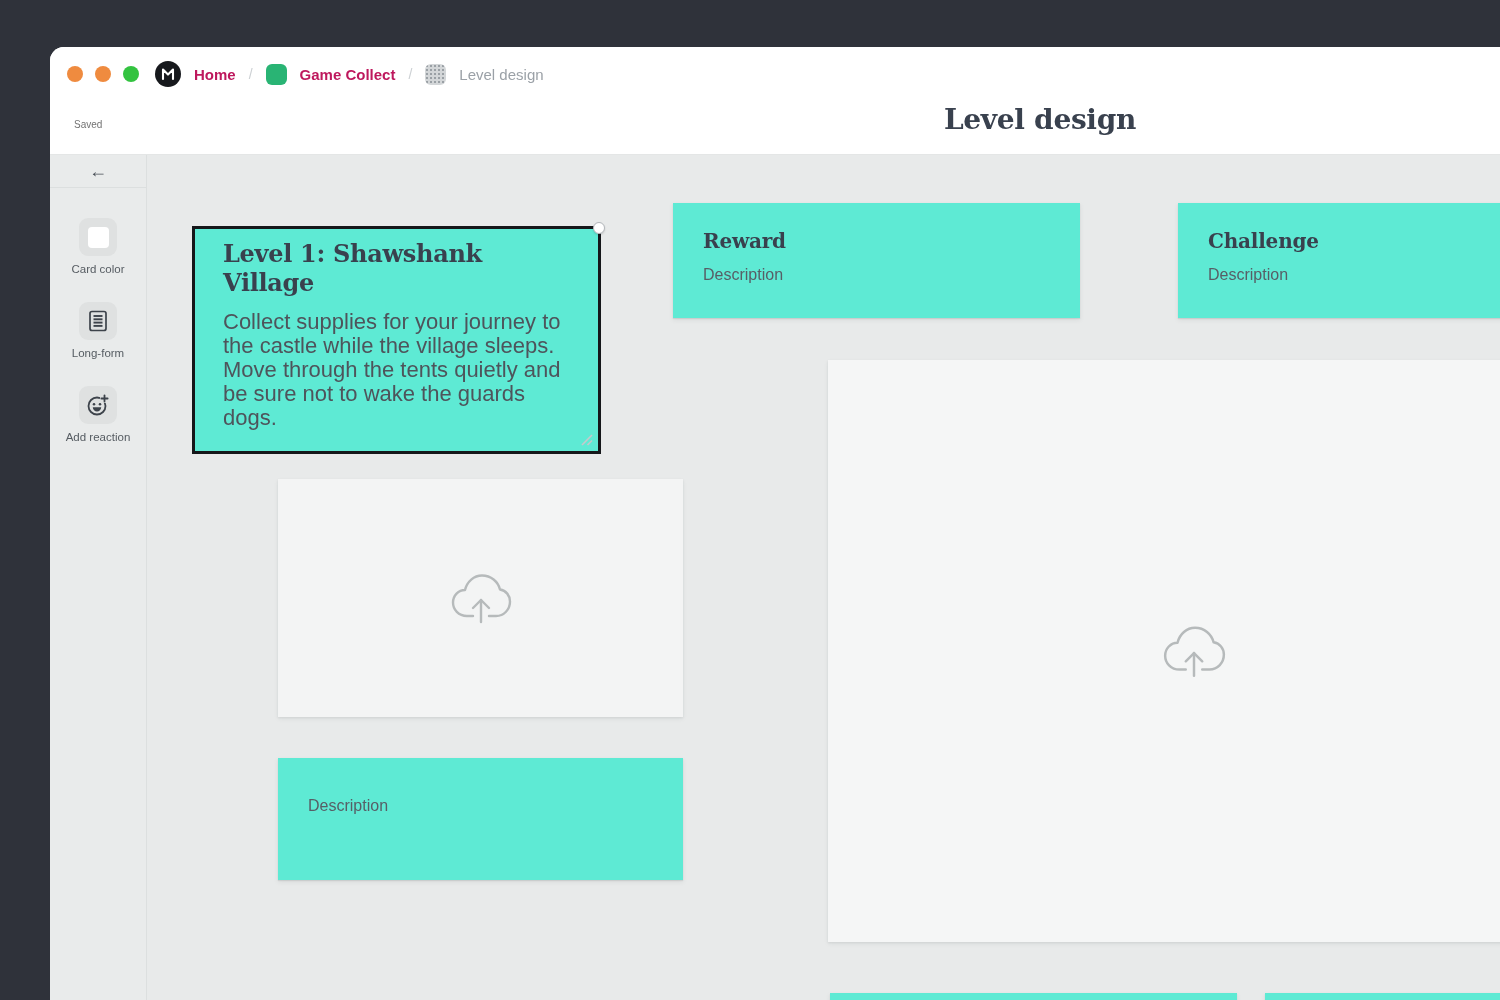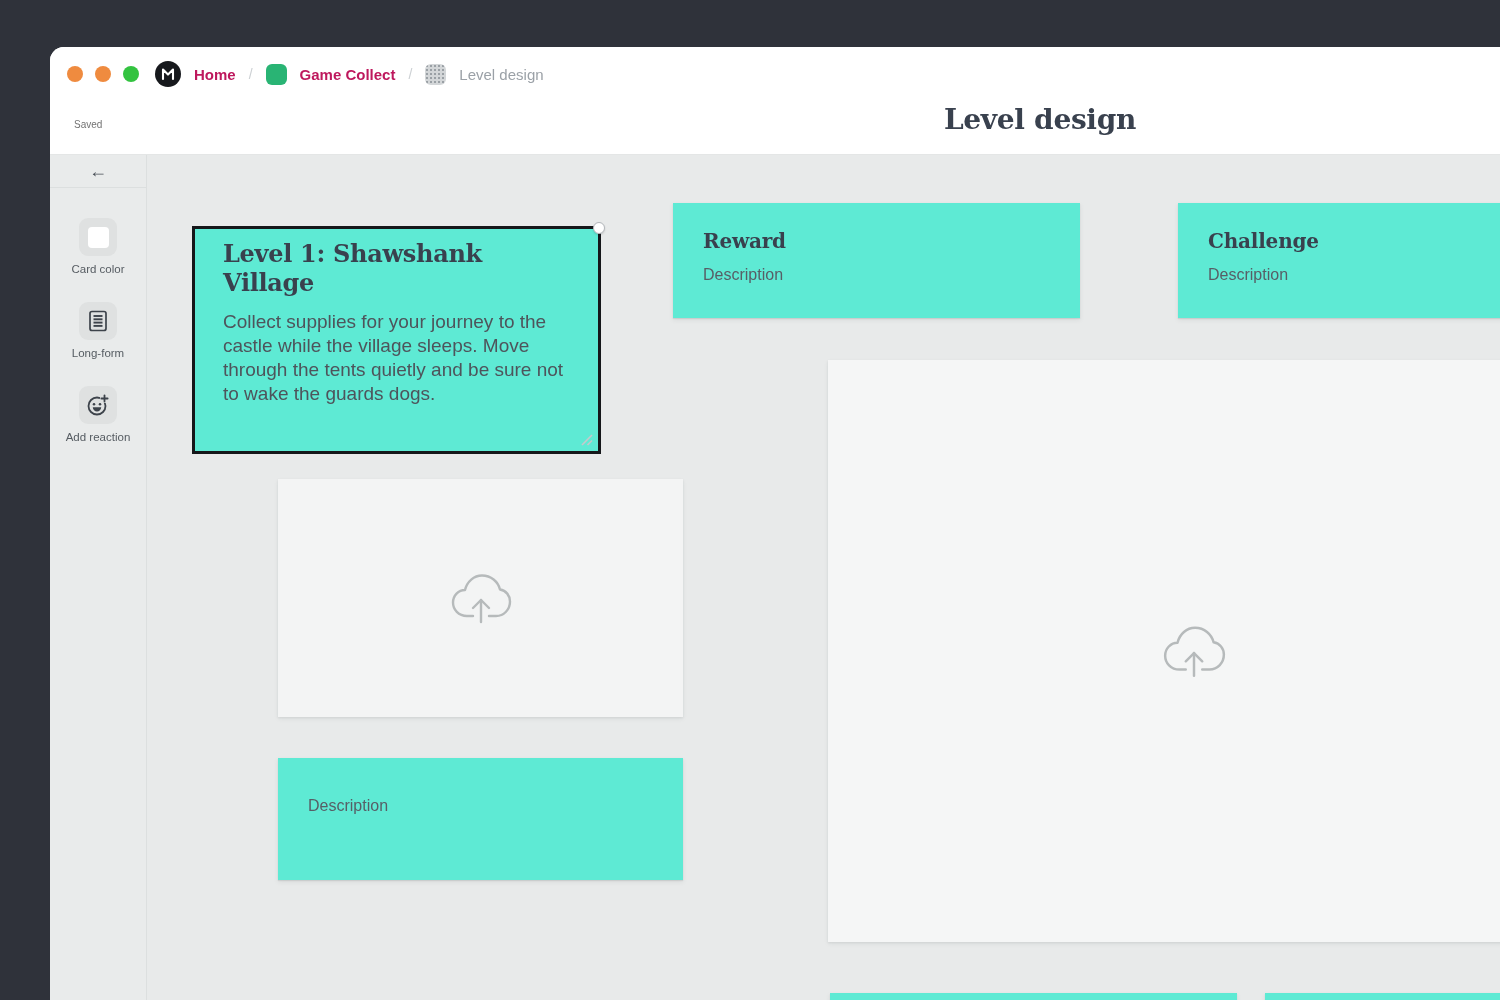--- a/index.html
+++ b/index.html
@@ -58,21 +58,21 @@
                       color:#39414e; }
   .card-desc { font-size:16px; color:#575e66; }
 
   .note-card { padding:26px 30px; }
   .note-card .card-serif-title { font-size:20px; letter-spacing:-0.2px; }
   .note-card .card-desc { margin-top:13px; }
 
   .selected-card { left:45px; top:71px; width:409px; height:228px;
                    border:3px solid #15171a; padding:10px 28px; box-shadow:none; }
   .selected-card .card-serif-title { font-size:24px; letter-spacing:-0.3px; }
-  .selected-card .card-body { margin-top:13px; font-size:19px; line-height:24px;
+  .selected-card .card-body { margin-top:13px; font-size:22px; line-height:24px;
                               color:#4e545b; max-width:348px; }
   .sel-handle { position:absolute; top:-7px; right:-7px; width:12px; height:12px;
                 border-radius:50%; background:#fff; border:1px solid #b3b7bb;
                 box-shadow:0 1px 2px rgba(0,0,0,.15); }
   .resize-grip { position:absolute; right:4px; bottom:4px; }
 
   .reward-card    { left:526px;  top:48px;  width:407px; height:115px; }
   .challenge-card { left:1031px; top:48px;  width:490px; height:115px; }
   .start-card     { left:131px;  top:603px; width:405px; height:122px; }
 

